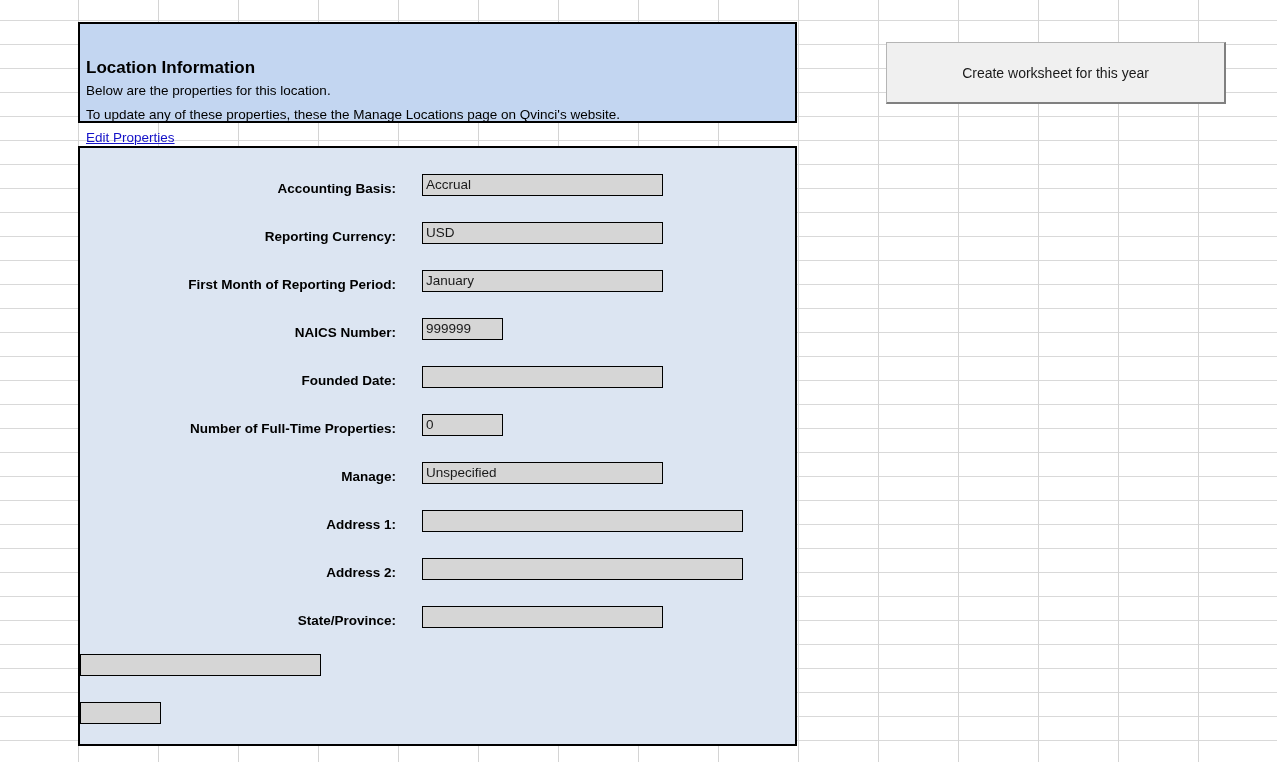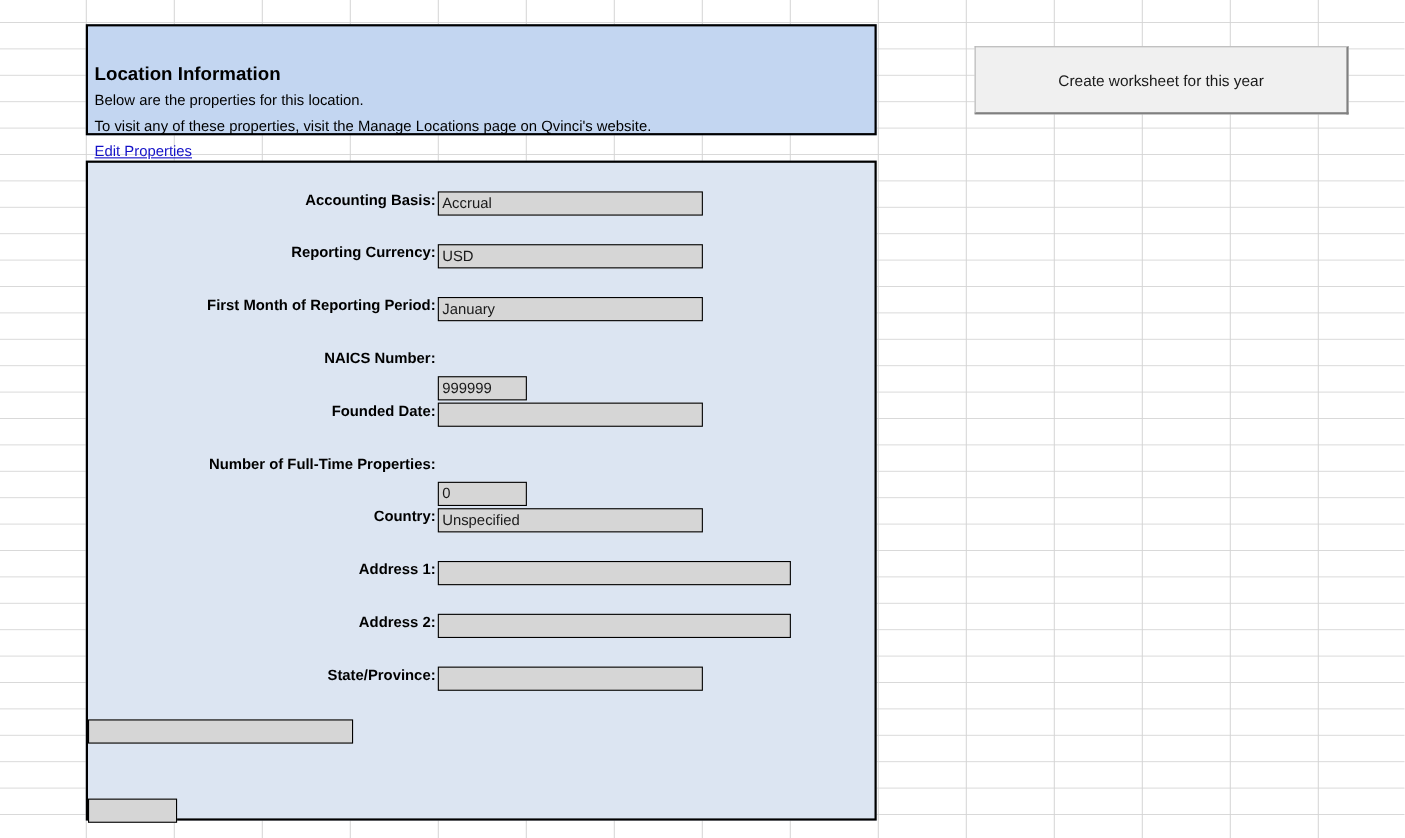--- a/index.html
+++ b/index.html
@@ -78,21 +78,22 @@
     border: 2px solid #000000;
     box-sizing: border-box;
     z-index: 3;
   }
 
   .field-row {
     position: absolute;
     left: 0;
     height: 22px;
     display: flex;
-    align-items: flex-start;
+    align-items: flex-end;
+    gap: 24px;
   }
   .field-label {
     width: 318px;
     text-align: right;
     font-size: 13.5px;
     font-weight: bold;
     color: #000000;
     padding-right: 2px;
     white-space: nowrap;
     box-sizing: border-box;
@@ -135,21 +136,21 @@
   }
 </style>
 </head>
 <body>
 
 <div id="grid"></div>
 
 <div id="header-panel">
   <div id="header-title">Location Information</div>
   <div class="header-line">Below are the properties for this location.</div>
-  <div class="header-line">To visit any of these properties, visit the Manage Locations page on Qvinci's website.</div>
+  <div class="header-line">To update any of these properties, these the Manage Locations page on Qvinci's website.</div>
   <a id="edit-link">Edit Properties</a>
 </div>
 
 <div id="props-panel">
 
 <div class="field-row" style="top: 26px;">
       <div class="field-label">Accounting Basis:</div>
       <div class="field-box w-lg">Accrual</div>
     </div>
     <div class="field-row" style="top: 74px;">
@@ -166,21 +167,21 @@
     </div>
     <div class="field-row" style="top: 218px;">
       <div class="field-label">Founded Date:</div>
       <div class="field-box w-lg"></div>
     </div>
     <div class="field-row" style="top: 266px;">
       <div class="field-label">Number of Full-Time Properties:</div>
       <div class="field-box w-sm">0</div>
     </div>
     <div class="field-row" style="top: 314px;">
-      <div class="field-label">Country:</div>
+      <div class="field-label">Manage:</div>
       <div class="field-box w-lg">Unspecified</div>
     </div>
     <div class="field-row" style="top: 362px;">
       <div class="field-label">Address 1:</div>
       <div class="field-box w-xl"></div>
     </div>
     <div class="field-row" style="top: 410px;">
       <div class="field-label">Address 2:</div>
       <div class="field-box w-xl"></div>
     </div>

